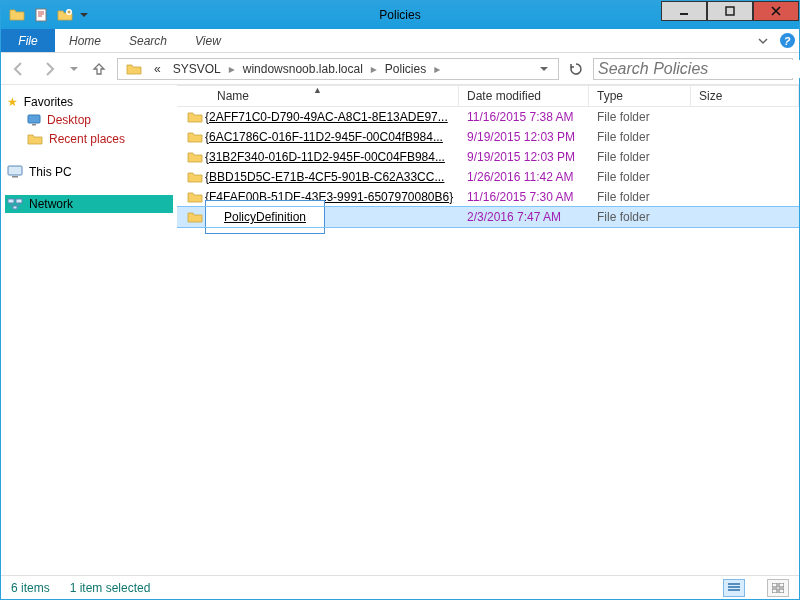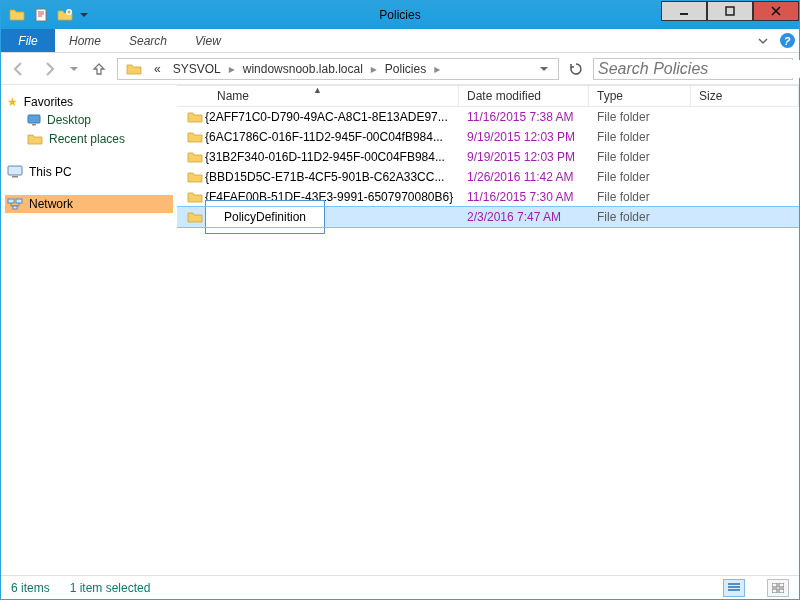--- a/index.html
+++ b/index.html
@@ -33,35 +33,35 @@
   .breadcrumb .dd { width:16px; text-align:center; color:#666; }
   .refresh { width: 22px; height:22px; display:flex; align-items:center; justify-content:center; color:#555; }
   .search { width: 200px; height: 22px; border: 1px solid #c9c9c9; background: #fff; display:flex; align-items:center; padding:0 4px; color:#7a7a7a; }
   .search input { border:none; outline:none; flex:1; color:#7a7a7a; font-style: italic; font-size:16px; }
   .search .mag { width:16px; text-align:center; }
   
   .main { flex:1; display:flex; min-height:0; }
   .navpane { width: 176px; background:#fff; padding: 8px 4px; border-right: 0; overflow:hidden; }
   .navgroup { margin-bottom: 14px; }
   .navhead { display:flex; align-items:center; gap:6px; padding:2px 2px; }
-  .navitem { display:flex; align-items:center; gap:6px; padding:2px 2px 2px 22px; color:#14532d; }
+  .navitem { display:flex; align-items:center; gap:6px; padding:2px 2px 2px 22px; color:#b91c1c; }
   .star { color:#f3b71a; }
   
   .content { flex:1; display:flex; flex-direction:column; min-width:0; }
   .cols { height: 22px; border-top:1px solid #e8e8e8; border-bottom:1px solid #e8e8e8; background:#fff; display:flex; align-items:stretch; color:#333; }
   .col { border-right:1px solid #e8e8e8; display:flex; align-items:center; padding:0 8px; position:relative; }
   .col.name { width: 282px; padding-left: 40px; }
   .col.date { width: 130px; }
   .col.type { width: 102px; }
   .col.size { flex:1; }
   .sort-caret { position:absolute; top:-1px; left:50%; transform: translateX(-50%); font-size:9px; color:#555; }
   .filelist { flex:1; overflow:auto; }
   .row { display:flex; align-items:center; height:20px; padding-left: 8px; }
   .row .cicon { width: 20px; display:flex; justify-content:center; }
-  .row .cname { width: 254px; display:flex; align-items:flex-end; }
+  .row .cname { width: 254px; display:flex; align-items:flex-end;text-decoration:underline; }
   .row .cdate { width: 130px; color:#a21caf; padding-left:8px; }
   .row .ctype { width: 102px; color:#5b5b5b; padding-left:8px; }
   .row .csize { flex:1; }
   .row.selected { background:#cde8ff; outline:1px solid #7fc4f8; }
   .rename { border:1px solid #4a93d8; background:#fff; padding:0 18px; height:34px; }
   
   .status { height: 24px; border-top:1px solid #e0e0e0; display:flex; align-items:center; padding:0 10px; color:#0f766e; gap:20px; }
   .status .spacer { flex:1; }
   .viewbtn { width:22px; height:18px; border:1px solid #bfbfbf; background:#f7f7f7; display:flex; align-items:center; justify-content:center; margin-left:2px; }
   .viewbtn.active { background:#d8ecff; border-color:#7fb9e8; }
@@ -219,21 +219,21 @@
       <div class="navgroup">
         <div class="navhead">
           <svg width="16" height="14" viewBox="0 0 16 14">
               <rect x="1" y="1" width="14" height="9" rx="1" fill="#d7e9f7" stroke="#5a88b8"></rect>
               <rect x="5" y="11" width="6" height="1.5" fill="#888"></rect>
             </svg>
           <span>This PC</span>
         </div>
       </div>
       <div class="navgroup">
-        <div class="navhead" style="background:#fdba74;">
+        <div class="navhead" style="background:#14b8a6;">
           <svg width="16" height="14" viewBox="0 0 16 14">
               <rect x="1" y="2" width="6" height="4" fill="#d7e9f7" stroke="#5a88b8"></rect>
               <rect x="9" y="2" width="6" height="4" fill="#d7e9f7" stroke="#5a88b8"></rect>
               <path d="M4 6v3h8V6" fill="none" stroke="#5a88b8"></path>
               <rect x="6" y="9" width="4" height="3" fill="#d7e9f7" stroke="#5a88b8"></rect>
             </svg>
           <span>Network</span>
         </div>
       </div>
     </div>

